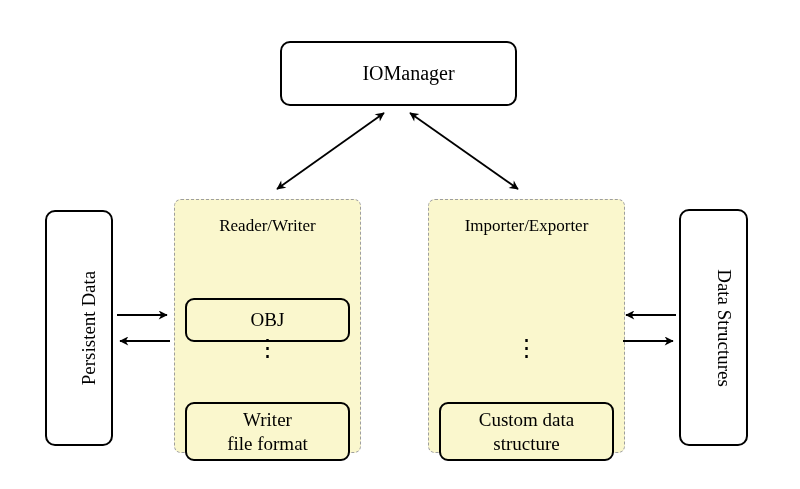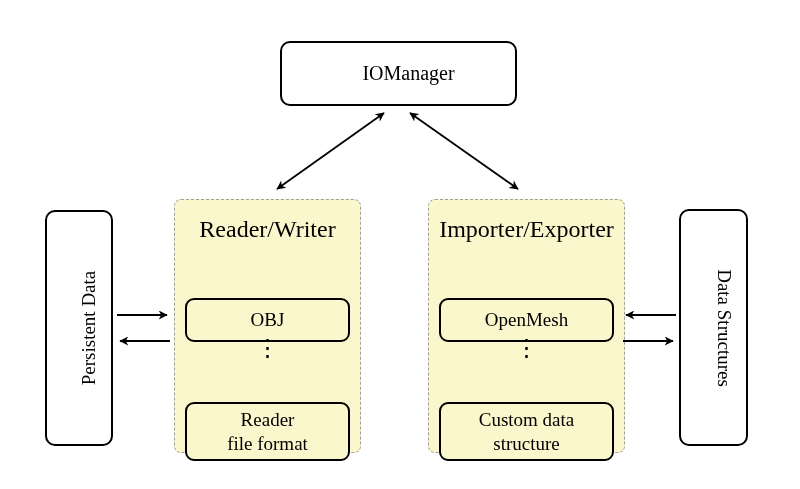--- a/index.html
+++ b/index.html
@@ -17,21 +17,21 @@
   .vlabel{white-space:nowrap;font-size:19px;}
   #persistent .vlabel{transform:rotate(-90deg);}
   #datastruct .vlabel{transform:rotate(90deg);}
   .panel{
     position:absolute;top:199px;height:254px;background:#FAF7CD;
     border:1.6px dashed #9E9E9E;border-radius:7px;box-sizing:border-box;
   }
   #panel-rw{left:174px;width:187px;}
   #panel-ie{left:428px;width:197px;}
   .panel-heading{
-    position:absolute;top:16px;left:0;right:0;text-align:center;font-size:24px;
+    position:absolute;top:16px;left:0;right:0;text-align:center;font-size:17px;
   }
   .item{
     position:absolute;left:10px;right:10px;background:#FAF7CD;border:2.2px solid #000;
     border-radius:9px;display:flex;align-items:center;justify-content:center;
     text-align:center;font-size:19px;line-height:1.25;white-space:pre-line;
     box-sizing:border-box;
     margin-top:24px;
   }
   .item-top{top:74px;height:44px;}
   .item-bottom{top:178px;height:59px;}
@@ -59,30 +59,27 @@
     <span class="vlabel">Data Structures</span>
   </div>
 
   <div class="panel" id="panel-rw">
     <div class="panel-heading">Reader/Writer</div>
     <div class="item item-top">
       <span>OBJ</span>
     </div>
     <div class="dots">⋮</div>
     <div class="item item-bottom">
-      <span>Reader
+      <span>Writer
 file format</span>
     </div>
   </div>
 
   <div class="panel" id="panel-ie">
     <div class="panel-heading">Importer/Exporter</div>
-    <div class="item item-top">
-      <span>OpenMesh</span>
-    </div>
     <div class="dots">⋮</div>
     <div class="item item-bottom">
       <span>Custom data
 structure</span>
     </div>
   </div>
 
   <svg id="arrows" width="800" height="489" viewBox="0 0 800 489">
     <defs>
       <marker id="mEnd" viewBox="0 0 10 10" refX="9.2" refY="5" markerWidth="11" markerHeight="9" markerUnits="userSpaceOnUse" orient="auto">

